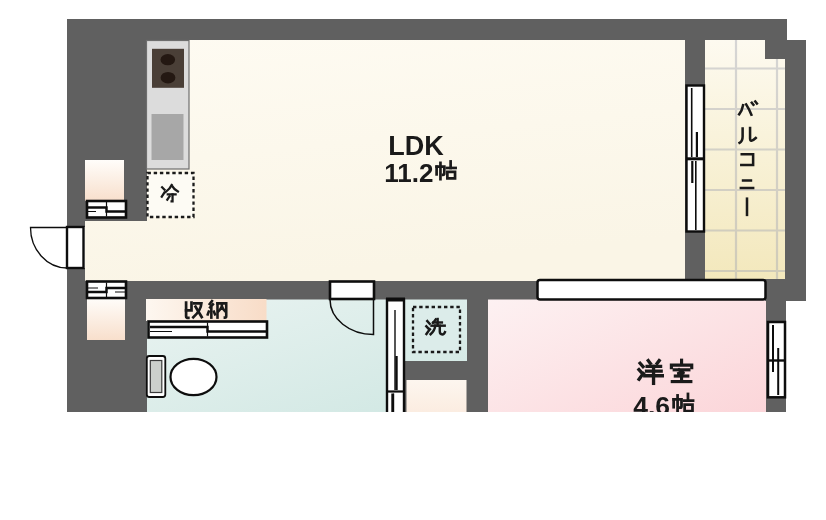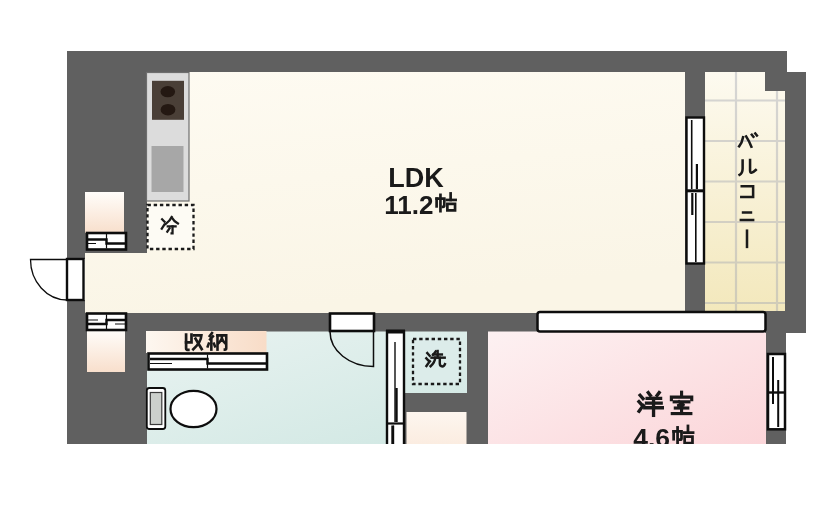--- a/index.html
+++ b/index.html
@@ -1,16 +1,16 @@
 <!DOCTYPE html>
 <html><head>
 <meta charset="utf-8">
 <style>
 html,body{margin:0;padding:0;background:#ffffff;}
-#plan{position:relative;width:826px;height:412px;font-family:"Liberation Sans",sans-serif;margin-top:32px;}
+#plan{position:relative;width:826px;height:412px;font-family:"Liberation Sans",sans-serif;}
 </style>
 </head>
 <body>
 <div id="plan">
 <svg width="826" height="520" viewBox="0 0 826 520">
 <defs>
 <linearGradient id="ldkG" x1="0" y1="0" x2="0.25" y2="1">
 <stop offset="0" stop-color="#fefbf2"></stop>
           <stop offset="1" stop-color="#faf5e6"></stop>
 </linearGradient>

